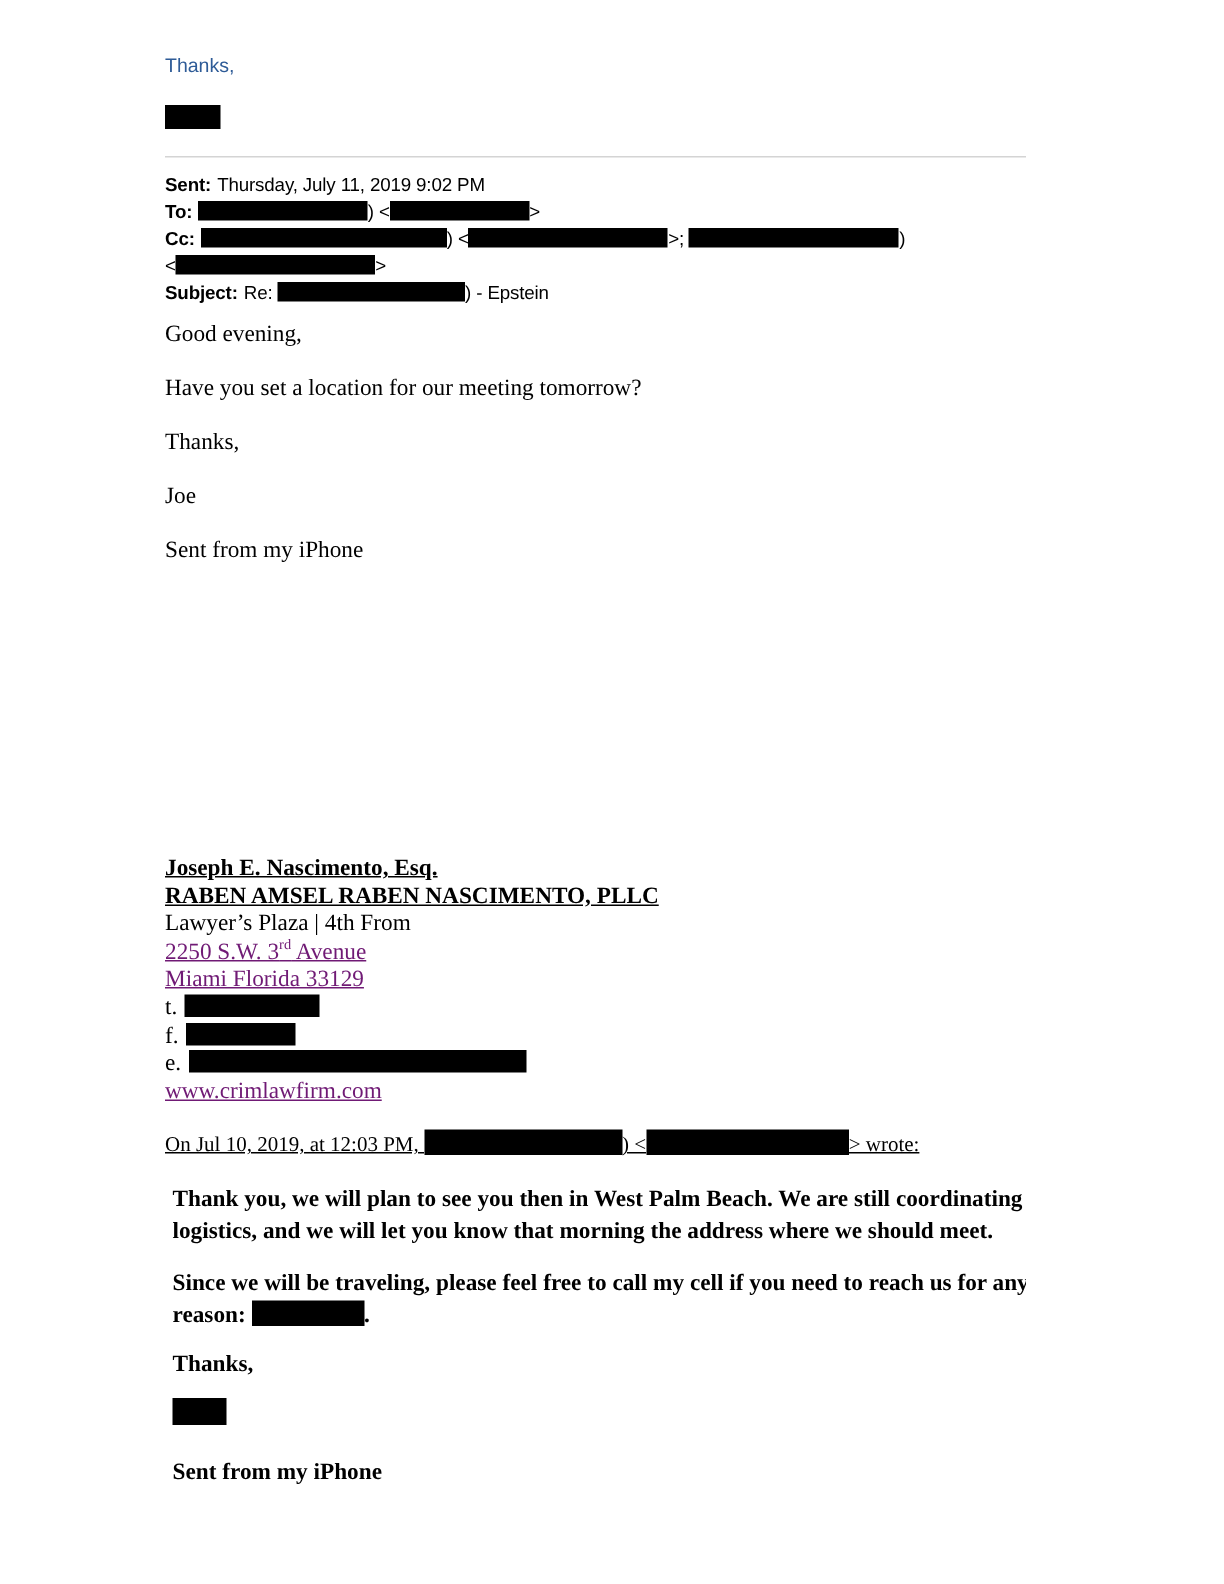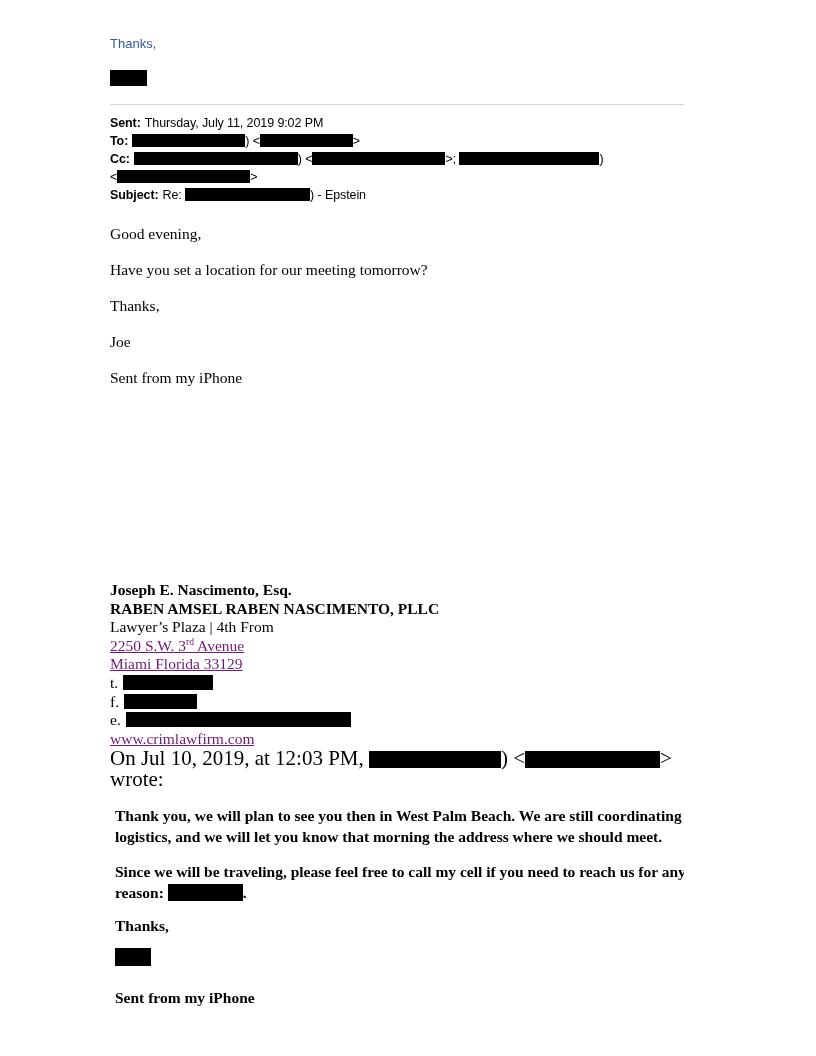--- a/index.html
+++ b/index.html
@@ -26,32 +26,32 @@
   .msg-header {
     margin-top:9px; font-family:"Liberation Sans", sans-serif;
     font-size:12.5px; line-height:18px; letter-spacing:-0.1px;
   }
   .msg-header b { margin-right:4px; }
   .msg-header .rd { height:13px; vertical-align:-2px; }
 
   
   .body-block { font-size:15.5px; }
   .para { margin:15px 0 0 0; line-height:21px; }
-  .para.first { margin-top:19px; }
+  .para.first { margin-top:8px; }
 
   
   .signature { margin-top:193px; font-size:15.5px; line-height:18.6px; }
-  .sig-bold { font-weight:bold; }
+  .sig-bold { font-weight:bold;text-decoration:underline; }
   a.link { color:#701a75; text-decoration:underline; }
   sup.ord { font-size:0.62em; vertical-align:super; line-height:0; }
   .sig-contact .rd { height:15px; vertical-align:-2px; }
   .sig-label { margin-right:5px; }
 
   
-  .attribution { font-size:21px; line-height:21px; }
+  .attribution { margin-top:16px; font-size:14px; line-height:21px;text-decoration:underline; }
   .attribution .rd { height:17px; vertical-align:-3px; }
   .quoted { margin-left:5px; margin-top:15px; font-size:15.5px; line-height:21px; }
   .qline { line-height:21px;font-weight:bold; }
   .q-gap { margin-top:14px; }
   .q-thanks { margin-top:12px; }
   .quoted .inline-rd { height:17px; vertical-align:-3px; }
   .q-sig-rd { width:36px; height:18px; margin-top:12px; }
   .q-sent { margin-top:21px; }
 </style>
 </head>

